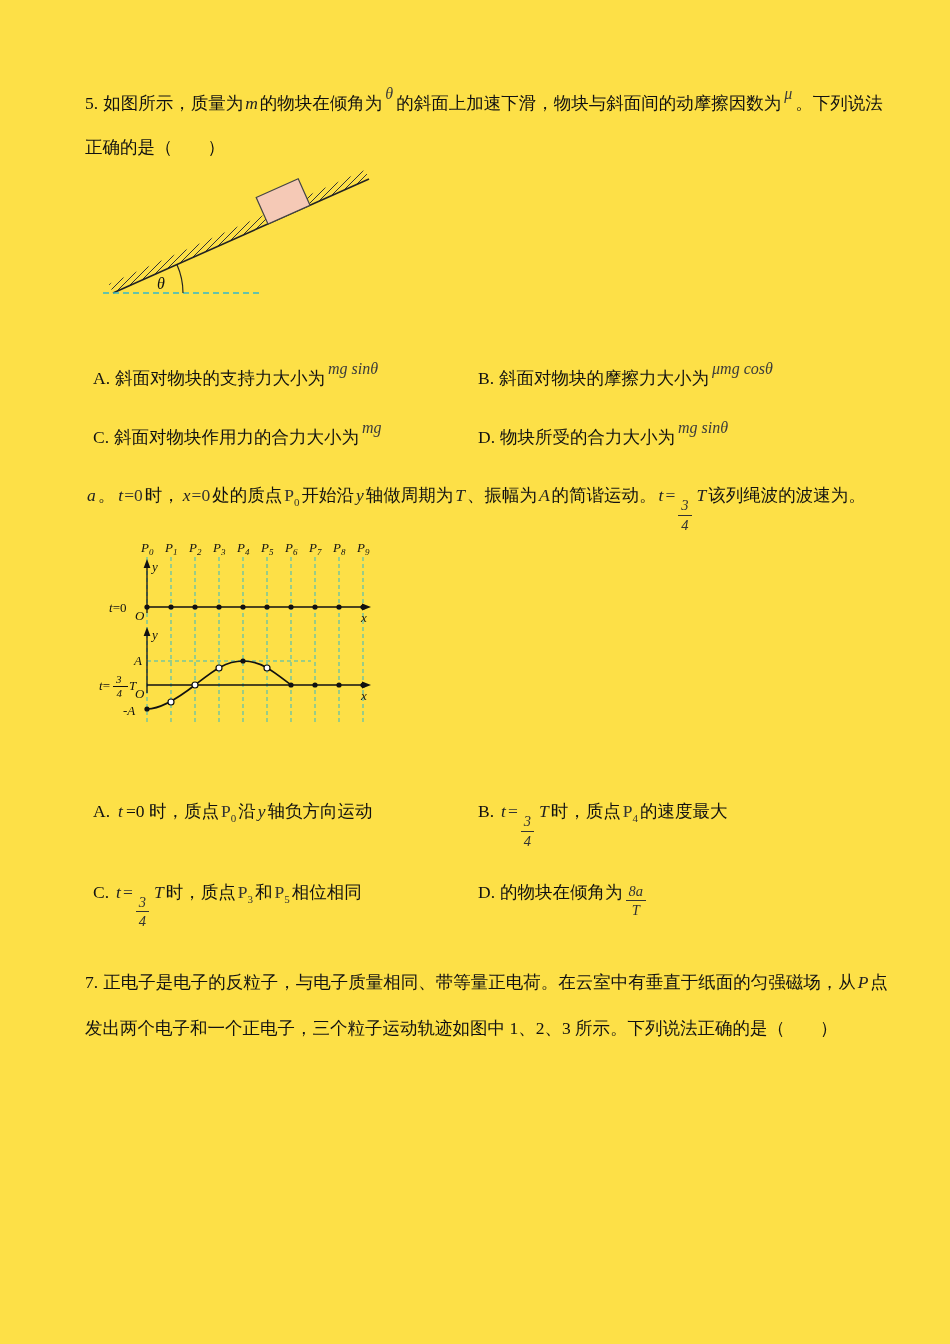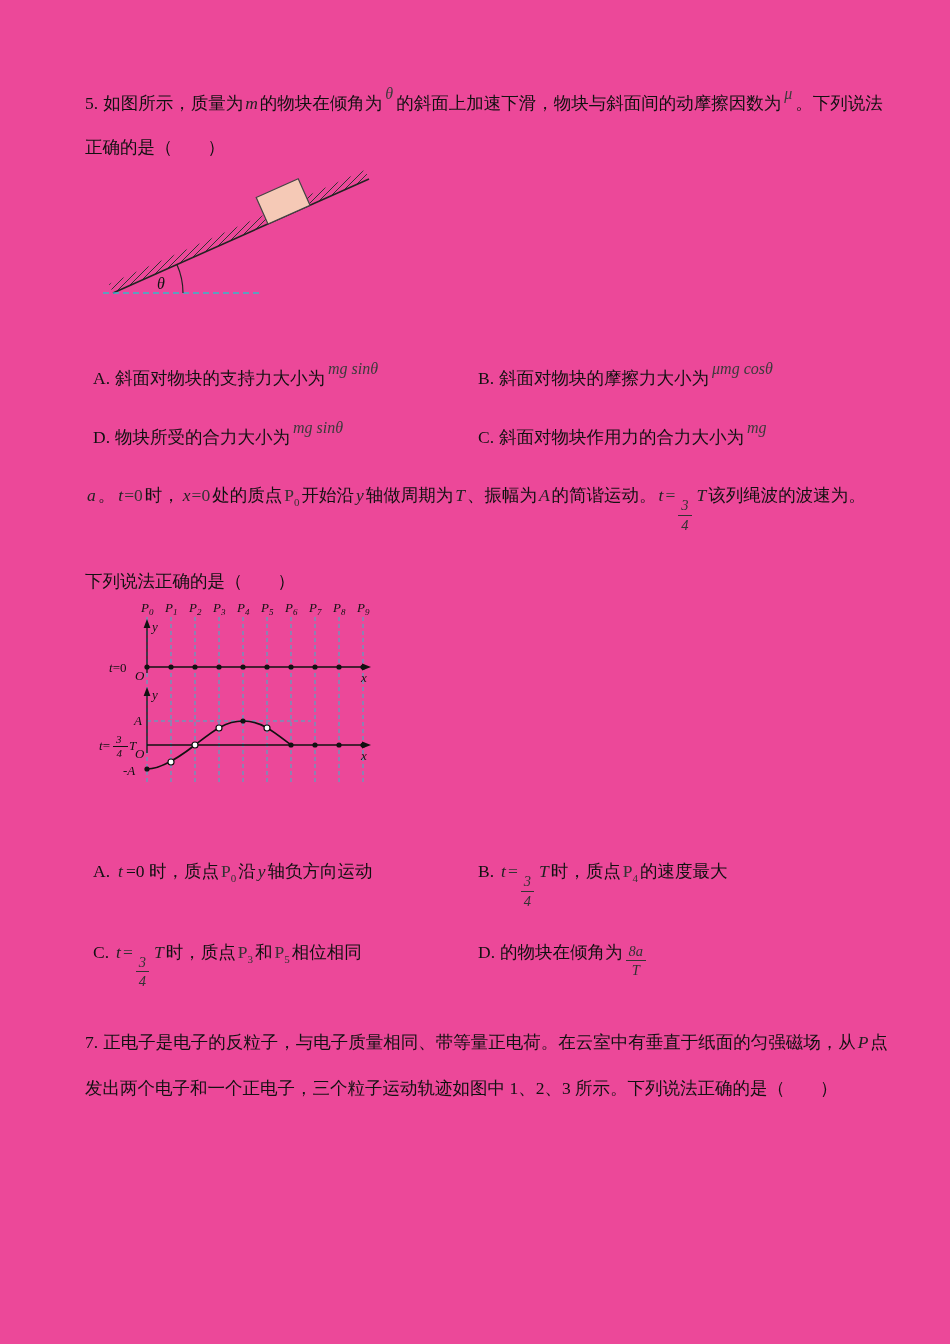--- a/index.html
+++ b/index.html
@@ -1,16 +1,16 @@
 <!DOCTYPE html>
 <html><head>
 <meta charset="utf-8">
 <style>
   html,body{margin:0;padding:0;background:#888;}
-  .page{position:relative;width:950px;height:1344px;background:#ec4899;margin:0 auto;
+  .page{position:relative;width:950px;height:1344px;background:#fde047;margin:0 auto;
         font-family:"Liberation Serif","DejaVu Serif",serif;color:#111;font-size:17.5px;overflow:hidden;}
   .content{position:absolute;left:85px;top:0;width:782px;}
   .line{line-height:24px;}
   .nowrap{white-space:nowrap;}
   .run{color:#111;}
   .qno{margin-right:5px;}
   .var{font-style:italic;font-family:"Liberation Serif",serif;color:#222;margin:0 2px;}
   .math{color:#333;margin:0 2px;}
   .math .var{margin:0 1px;}
   .pv{color:#333;margin:0 2px;}
@@ -53,31 +53,30 @@
       <g transform="translate(190,45.6) rotate(-24)">
         <rect x="-23" y="-29" width="46" height="29" fill="#f5c9b6" stroke="#444" stroke-width="1.2"></rect>
       </g>
     </svg>
 
     <div class="optrow" style="margin-top:46px">
       <div class="opt"><span class="olabel">A.</span><span class="run">斜面对物块的支持力大小为</span><span class="fm">mg sinθ</span></div>
       <div class="opt"><span class="olabel">B.</span><span class="run">斜面对物块的摩擦力大小为</span><span class="fm">μmg cosθ</span></div>
     </div>
     <div class="optrow" style="margin-top:26px">
+      <div class="opt"><span class="olabel">C.</span><span class="run">斜面对物块作用力的合力大小为</span><span class="fm">mg</span></div>
       <div class="opt"><span class="olabel">D.</span><span class="run">物块所受的合力大小为</span><span class="fm">mg sinθ</span></div>
-      <div class="opt"><span class="olabel">C.</span><span class="run">斜面对物块作用力的合力大小为</span><span class="fm">mg</span></div>
     </div>
 
 
     <div class="line nowrap" style="margin-top:34px"><i class="var">a</i><span class="run">。</span><span class="math"><i class="var">t</i><span>=0</span></span><span class="run">时，</span><span class="math"><i class="var">x</i><span>=0</span></span><span class="run">处的质点</span><span class="pv"><span>P</span><sub>0</sub></span><span class="run">开始沿</span><i class="var">y</i><span class="run">轴做周期为</span><i class="var">T</i><span class="run">、振幅为</span><i class="var">A</i><span class="run">的简谐运动。</span><span class="mgroup"><i class="var">t</i><span>=</span><span class="frac">
             <span class="fnum">3</span>
             <span class="fden">4</span>
           </span><i class="var">T</i></span><span class="run">该列绳波的波速为。</span></div>
 
-    <div class="line" style="margin-top:36px">下列说法正确的是（　　）</div>
 
     <svg class="fig6" width="292" height="196" viewBox="0 0 292 196" style="margin-top:8px">
 
       <g stroke="#35b9c9" stroke-width="1" stroke-dasharray="4 3">
         <line x1="48" y1="16" x2="48" y2="182"></line>
           <line x1="72" y1="16" x2="72" y2="182"></line>
           <line x1="96" y1="16" x2="96" y2="182"></line>
           <line x1="120" y1="16" x2="120" y2="182"></line>
           <line x1="144" y1="16" x2="144" y2="182"></line>
           <line x1="168" y1="16" x2="168" y2="182"></line>

